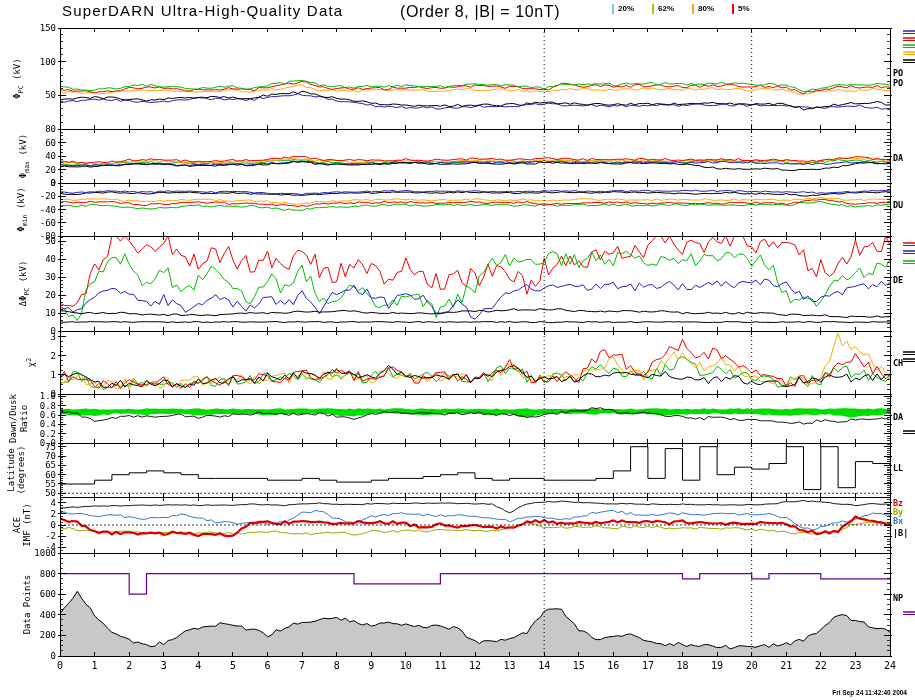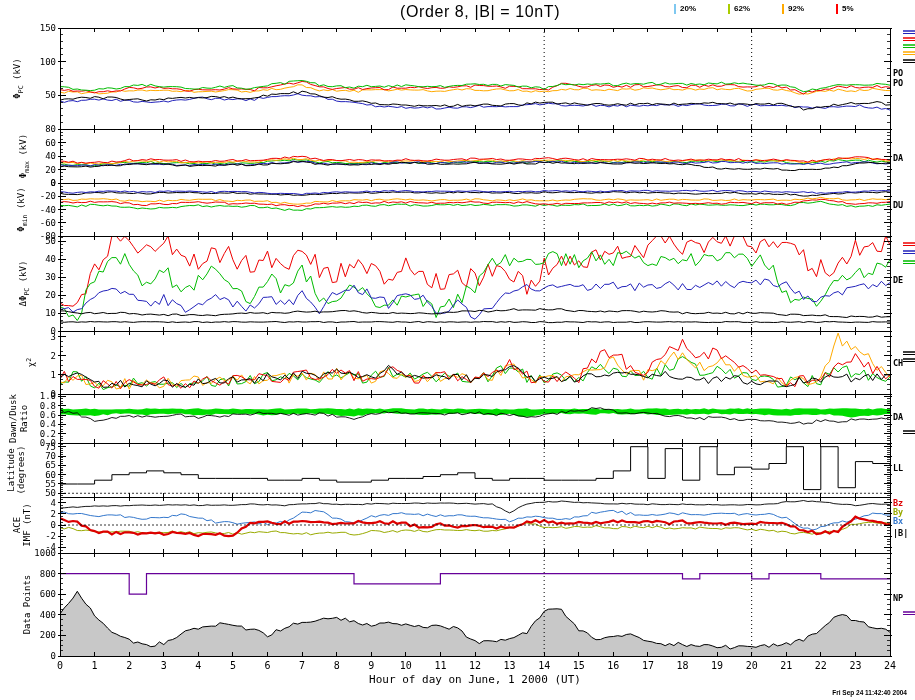--- a/index.html
+++ b/index.html
@@ -1,20 +1,20 @@
 <!DOCTYPE html>
 <html><head>
 <meta charset="utf-8">
 <style>
   html,body{margin:0;padding:0;background:#fff;}
   .stage{position:relative;width:915px;height:700px;background:#fff;overflow:hidden;
          font-family:"Liberation Sans",sans-serif;color:#000;}
   .title{position:absolute;left:62px;top:2px;font-size:15px;letter-spacing:1.2px;white-space:nowrap;}
   .subtitle{position:absolute;left:400px;top:3px;font-size:16px;letter-spacing:.6px;white-space:nowrap;}
-  .legend{position:absolute;left:674px;top:4px;display:flex;gap:32px;}
+  .legend{position:absolute;left:612px;top:4px;display:flex;gap:18px;}
   .leg-item{display:flex;align-items:flex-start;gap:4px;}
   .leg-tick{display:inline-block;width:2px;height:10px;background:#888;}
   .leg-label{font-size:8px;font-weight:bold;line-height:10px;}
   .xlabel{position:absolute;left:60px;top:673px;width:830px;text-align:center;
           font-family:"DejaVu Sans Mono",monospace;font-size:11px;}
   .footer-ts{position:absolute;right:8px;bottom:4px;font-size:6.5px;font-weight:bold;}
   svg{position:absolute;left:0;top:0;}
   .tick{font-family:"DejaVu Sans Mono",monospace;font-size:9px;fill:#000;}
   .hour{font-family:"DejaVu Sans Mono",monospace;font-size:10px;fill:#000;}
   .axlabel{font-family:"DejaVu Sans Mono",monospace;font-size:9px;fill:#000;}
@@ -1161,34 +1161,34 @@
       <line x1="903" x2="915" y1="263.5" y2="263.5" stroke="#00bb00" stroke-width="1"></line>
       <line x1="903" x2="915" y1="352" y2="352" stroke="#000000" stroke-width="1.5"></line>
       <line x1="903" x2="915" y1="354.5" y2="354.5" stroke="#000000" stroke-width="1"></line>
       <line x1="903" x2="915" y1="359" y2="359" stroke="#000000" stroke-width="1.5"></line>
       <line x1="903" x2="915" y1="361.5" y2="361.5" stroke="#000000" stroke-width="1"></line>
       <line x1="903" x2="915" y1="431" y2="431" stroke="#000000" stroke-width="1.5"></line>
       <line x1="903" x2="915" y1="433.5" y2="433.5" stroke="#000000" stroke-width="1"></line>
       <line x1="903" x2="915" y1="612" y2="612" stroke="#660099" stroke-width="1.5"></line>
       <line x1="903" x2="915" y1="614.5" y2="614.5" stroke="#660099" stroke-width="1"></line>
     </svg>
+  <div class="title">SuperDARN Ultra-High-Quality Data</div>
   <div class="subtitle">(Order 8, |B| = 10nT)</div>
   <div class="legend">
     <span class="leg-item">
         <i class="leg-tick" style="background: rgb(127, 200, 240);"></i>
         <span class="leg-label">20%</span>
       </span>
     <span class="leg-item">
         <i class="leg-tick" style="background: rgb(170, 204, 0);"></i>
         <span class="leg-label">62%</span>
       </span>
     <span class="leg-item">
         <i class="leg-tick" style="background: rgb(255, 170, 0);"></i>
-        <span class="leg-label">92%</span>
+        <span class="leg-label">80%</span>
       </span>
     <span class="leg-item">
         <i class="leg-tick" style="background: rgb(255, 0, 0);"></i>
         <span class="leg-label">5%</span>
       </span>
   </div>
-  <div class="xlabel">Hour of day on June, 1 2000 (UT)</div>
   <div class="footer-ts">Fri Sep 24 11:42:40 2004</div>
 </div>
 
 </body></html>

